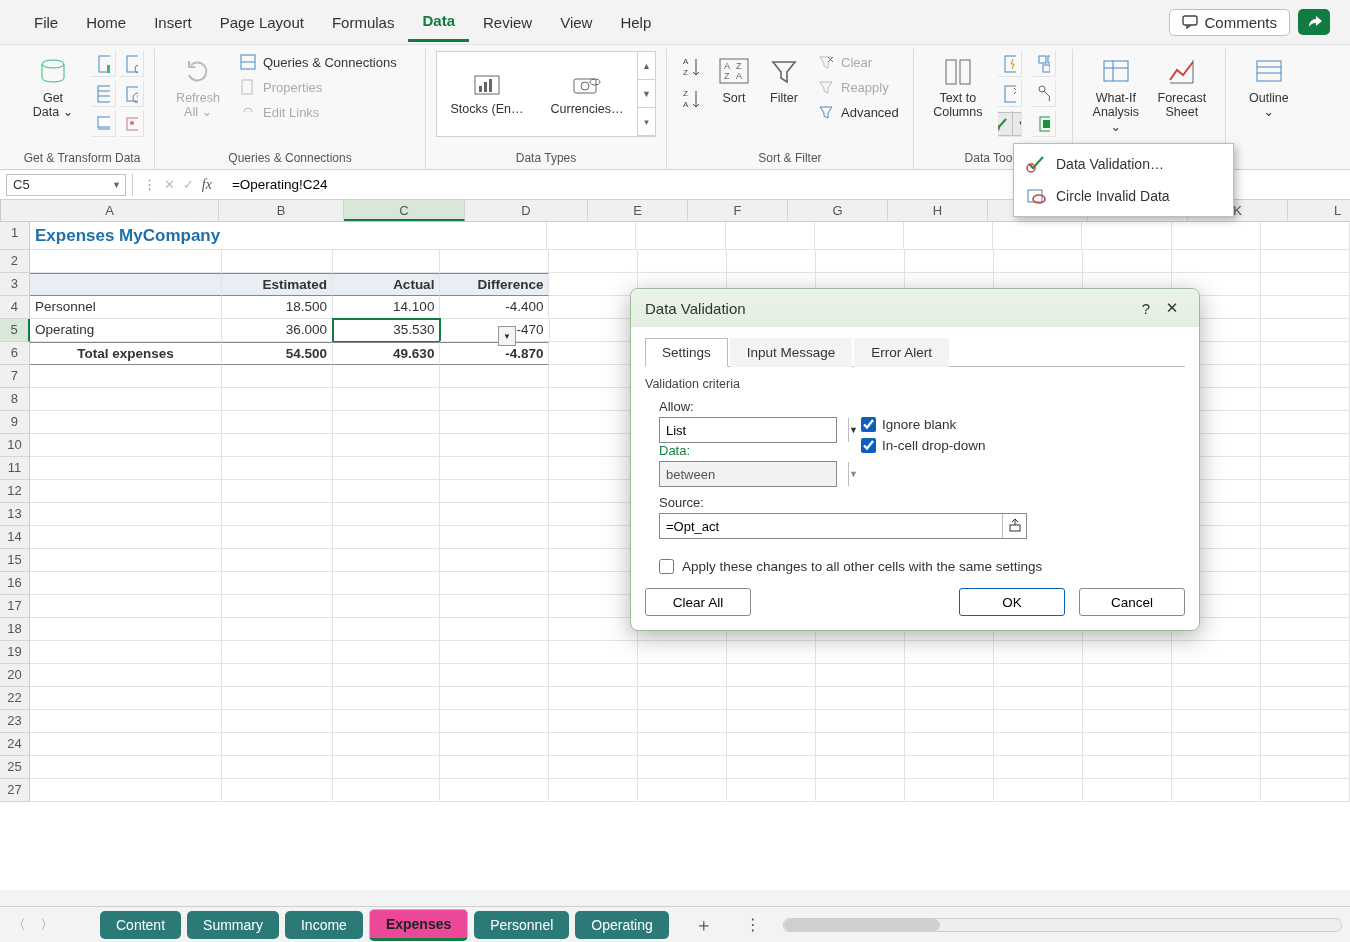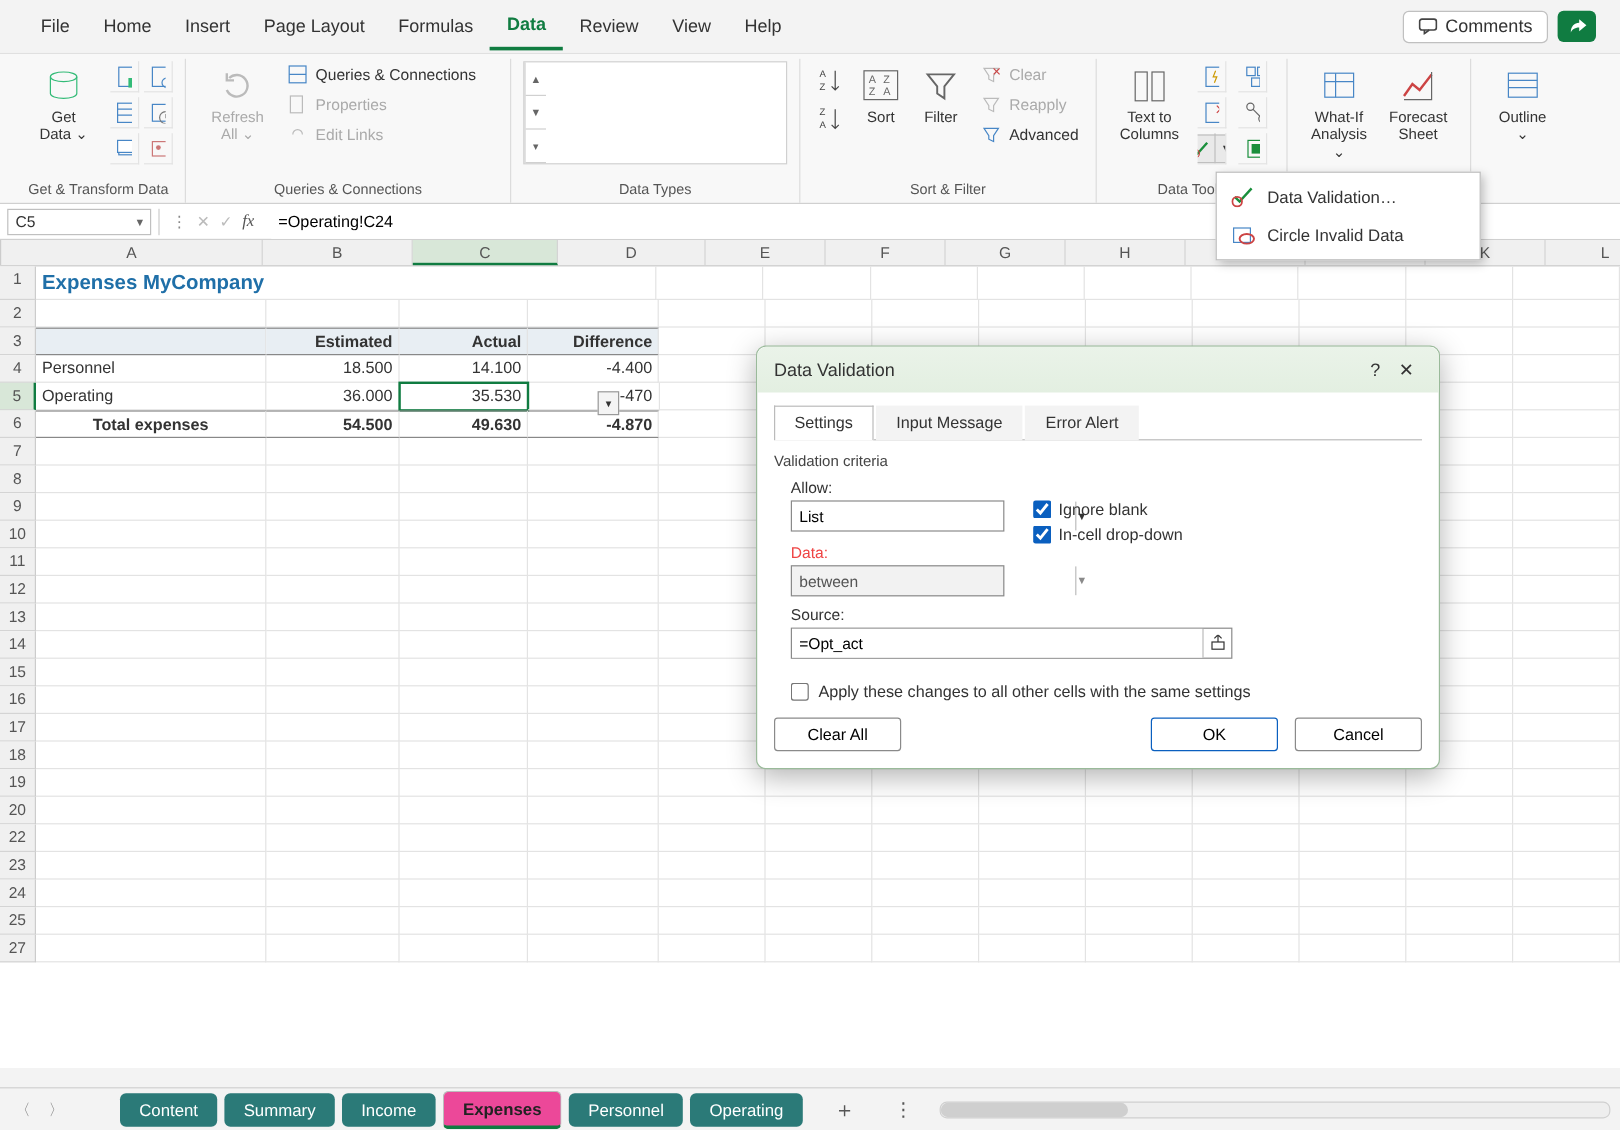--- a/index.html
+++ b/index.html
@@ -75,21 +75,21 @@
 .dialog-hdr .hbtn { width:26px; text-align:center; cursor:pointer; font-size:15px; }
 .dialog-body { padding:10px 14px 14px 14px; }
 .tabstrip { display:flex; border-bottom:1px solid #bbb; margin-bottom:10px; }
 .tab { padding:6px 16px; border:1px solid transparent; border-bottom:none; font-size:13.5px; cursor:pointer; position:relative; top:1px; background:#f3f3f3; margin-right:2px; }
 .tab.active { background:#fff; border-color:#bbb; border-bottom:1px solid #fff; }
 .crit-box { border:1px solid #d6d6d6; padding:10px 14px 16px 14px; position:relative; }
 .section-label { font-size:12.5px; color:#444; margin-bottom:8px; }
 .form-row { display:flex; align-items:flex-start; gap:24px; margin-bottom:8px; }
 .form-col { display:flex; flex-direction:column; }
 .fld-label { font-size:13px; margin-bottom:3px; }
-.combo { display:flex; width:178px; height:26px; border:1px solid #8a8a8a; background:#fff;gap:48px; }
+.combo { display:flex; width:178px; height:26px; border:1px solid #8a8a8a; background:#fff; }
 .combo.disabled { background:#f2f2f2; color:#8a8a8a; }
 .combo input { flex:1; border:none; outline:none; padding:0 6px; font-size:13px; background:transparent; }
 .combo .arrow { width:22px; border-left:1px solid #bcbcbc; display:flex; align-items:center; justify-content:center; font-size:9px; }
 .chk { display:flex; align-items:center; gap:6px; font-size:13.5px; margin-bottom:6px; }
 .chk input { width:15px; height:15px; accent-color:#0a5fbf; }
 .src-row { display:flex; width:368px; height:26px; border:1px solid #8a8a8a; }
 .src-row input { flex:1; border:none; outline:none; padding:0 6px; font-size:13px; }
 .src-row .pick { width:24px; border-left:1px solid #bcbcbc; display:flex; align-items:center; justify-content:center; }
 .apply-row { display:flex; align-items:center; gap:8px; margin-top:20px; font-size:13.5px; }
 .dlg-btns { display:flex; gap:14px; margin-top:14px; }
@@ -237,20 +237,43 @@
             <span>Edit Links</span>
           </div>
       </div>
     </div>
     <div class="ribbon-group-label">Queries &amp; Connections</div>
   </div>
 
   <div class="ribbon-group">
     <div class="ribbon-group-content">
       <div class="gallery">
+        <div class="gallery-items">
+          <div class="gallery-item">
+            <span>
+                <svg width="32" height="26">
+                  <rect x="4" y="4" width="24" height="18" fill="none" stroke="#666"></rect>
+                  <rect x="8" y="14" width="3" height="6" fill="#666"></rect>
+                  <rect x="13" y="10" width="3" height="10" fill="#666"></rect>
+                  <rect x="18" y="7" width="3" height="13" fill="#666"></rect>
+                </svg>
+              </span>
+            <span>Stocks (En…</span>
+          </div>
+          <div class="gallery-item">
+            <span>
+                <svg width="32" height="26">
+                  <rect x="3" y="7" width="22" height="14" rx="2" fill="none" stroke="#666"></rect>
+                  <circle cx="14" cy="14" r="4" fill="none" stroke="#666"></circle>
+                  <ellipse cx="24" cy="10" rx="5" ry="3" fill="none" stroke="#666"></ellipse>
+                </svg>
+              </span>
+            <span>Currencies…</span>
+          </div>
+        </div>
         <div class="gallery-scroll">
             <div>▲</div>
             <div>▼</div>
             <div>▾</div>
           </div>
       </div>
     </div>
     <div class="ribbon-group-label">Data Types</div>
   </div>
 
@@ -902,21 +925,21 @@
     </div>
     <div class="section-label">Validation criteria</div>
     <div class="crit-box" style="border:none; padding:0 0 0 14px;">
       <div class="form-row">
         <div class="form-col">
           <div class="fld-label"><span>Allow:</span></div>
           <div class="combo">
             <input value="List" style="">
             <div class="arrow">▼</div>
           </div>
-          <div class="fld-label" style="margin-top:10px;color:#ef4444"><span>Data:</span></div>
+          <div class="fld-label" style="color:#15803d"><span>Data:</span></div>
           <div class="combo disabled">
             <input disabled="" value="between" style="">
             <div class="arrow">▼</div>
           </div>
         </div>
         <div class="form-col" style="padding-top:18px">
           <label class="chk">
               <input type="checkbox" checked="" style="">
               <span>Ignore blank</span>
             </label>

